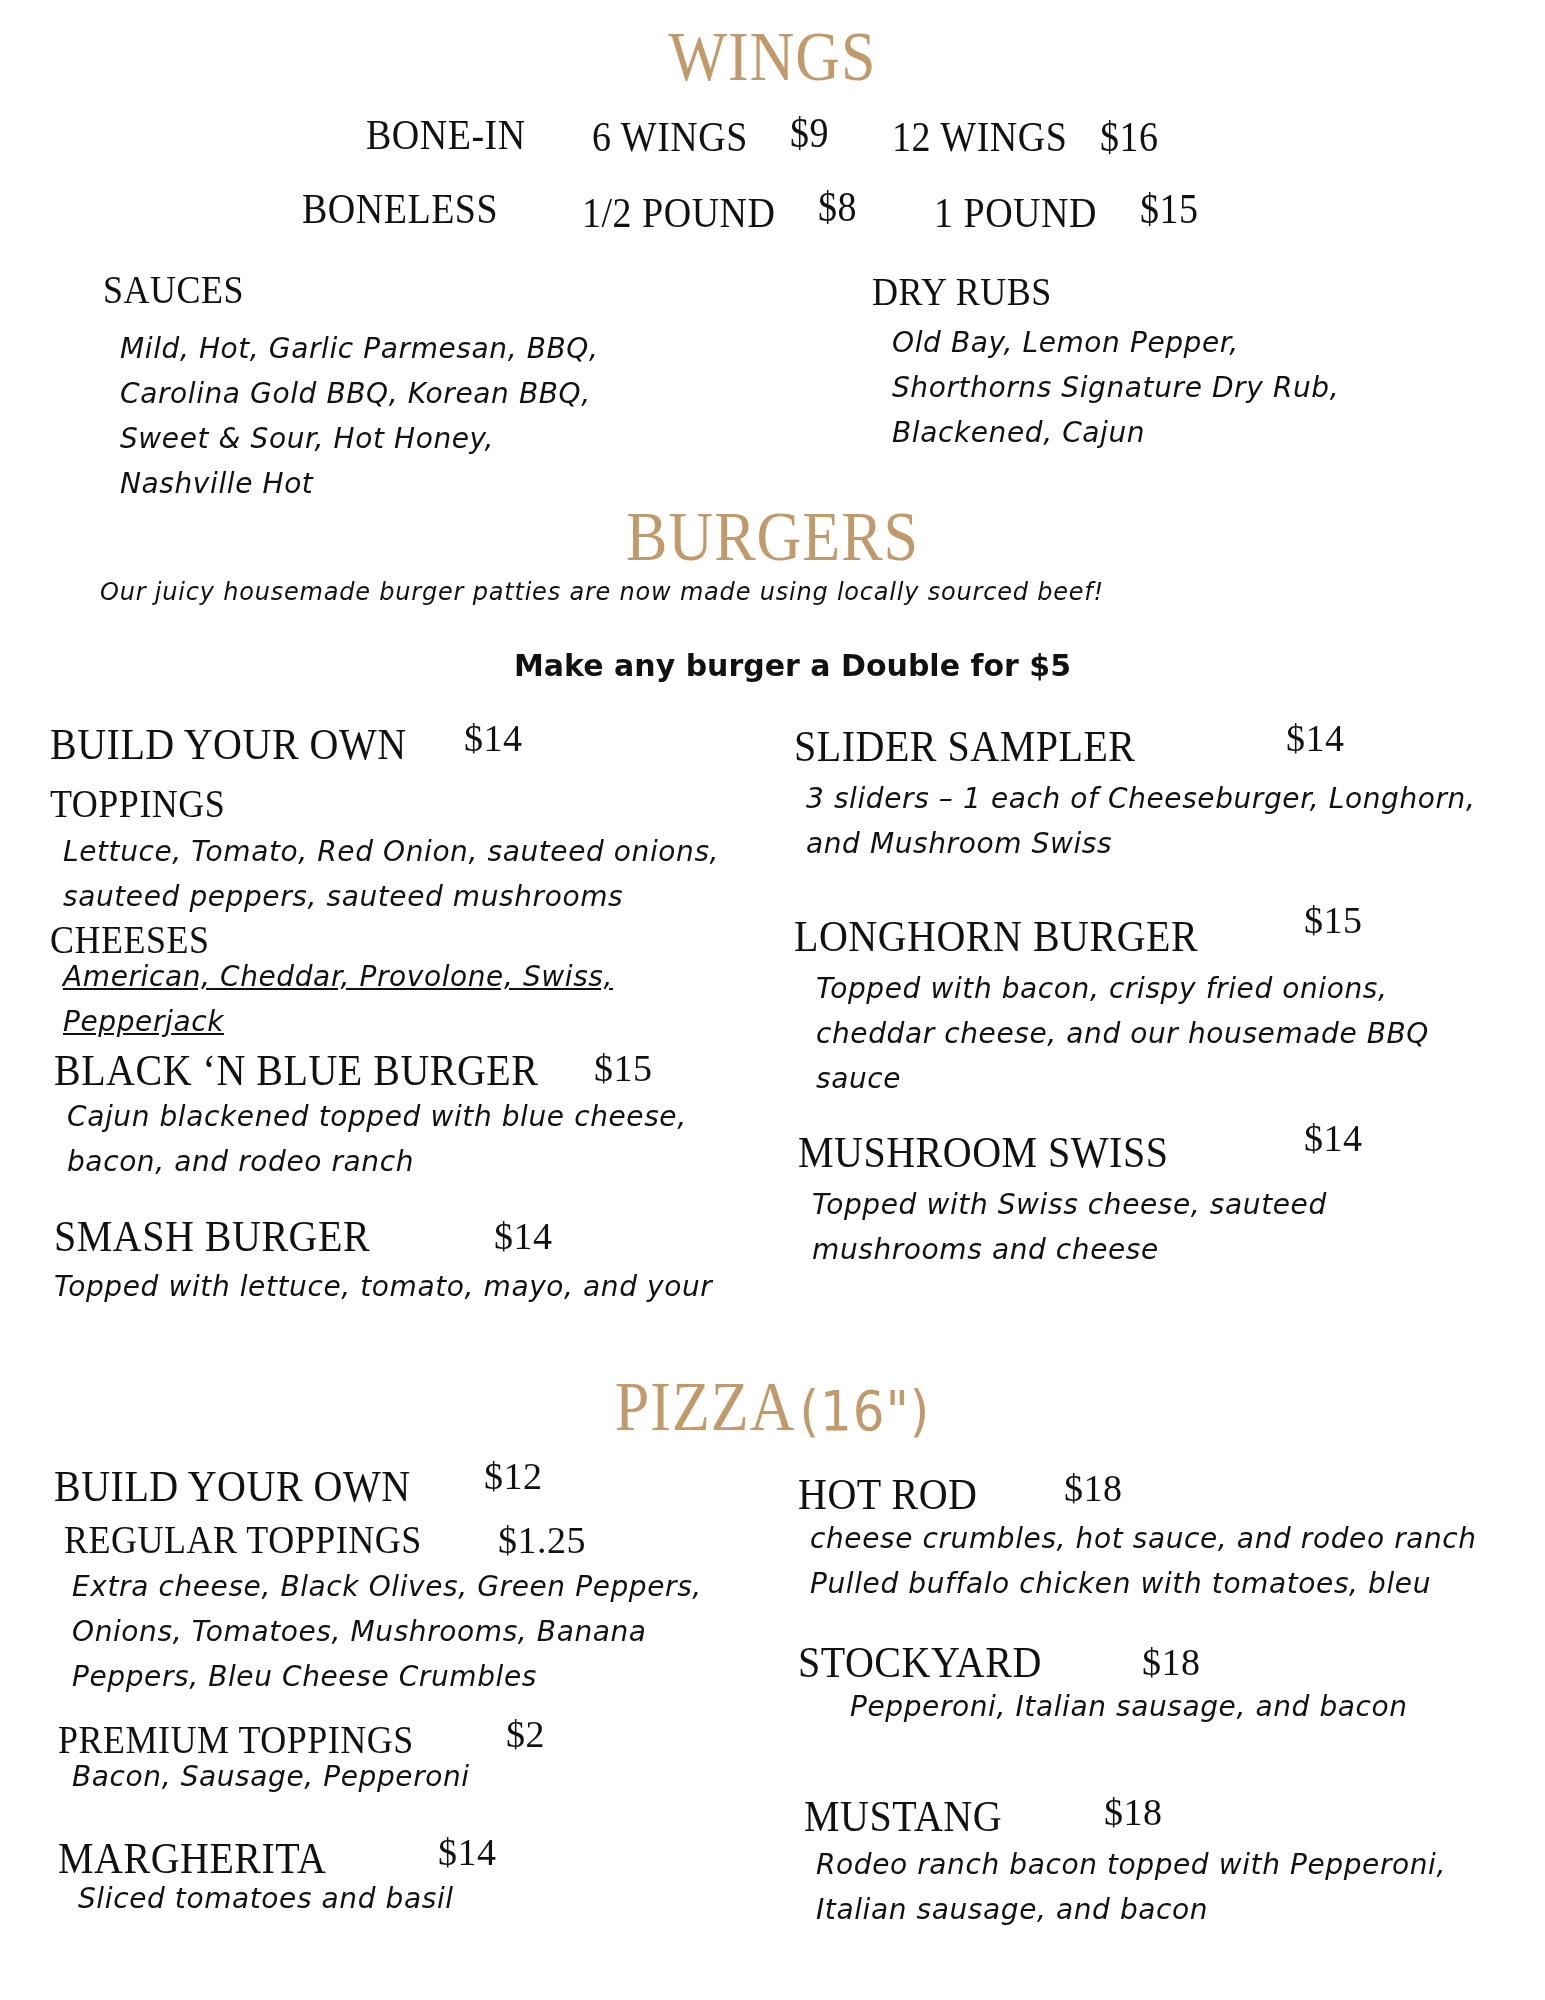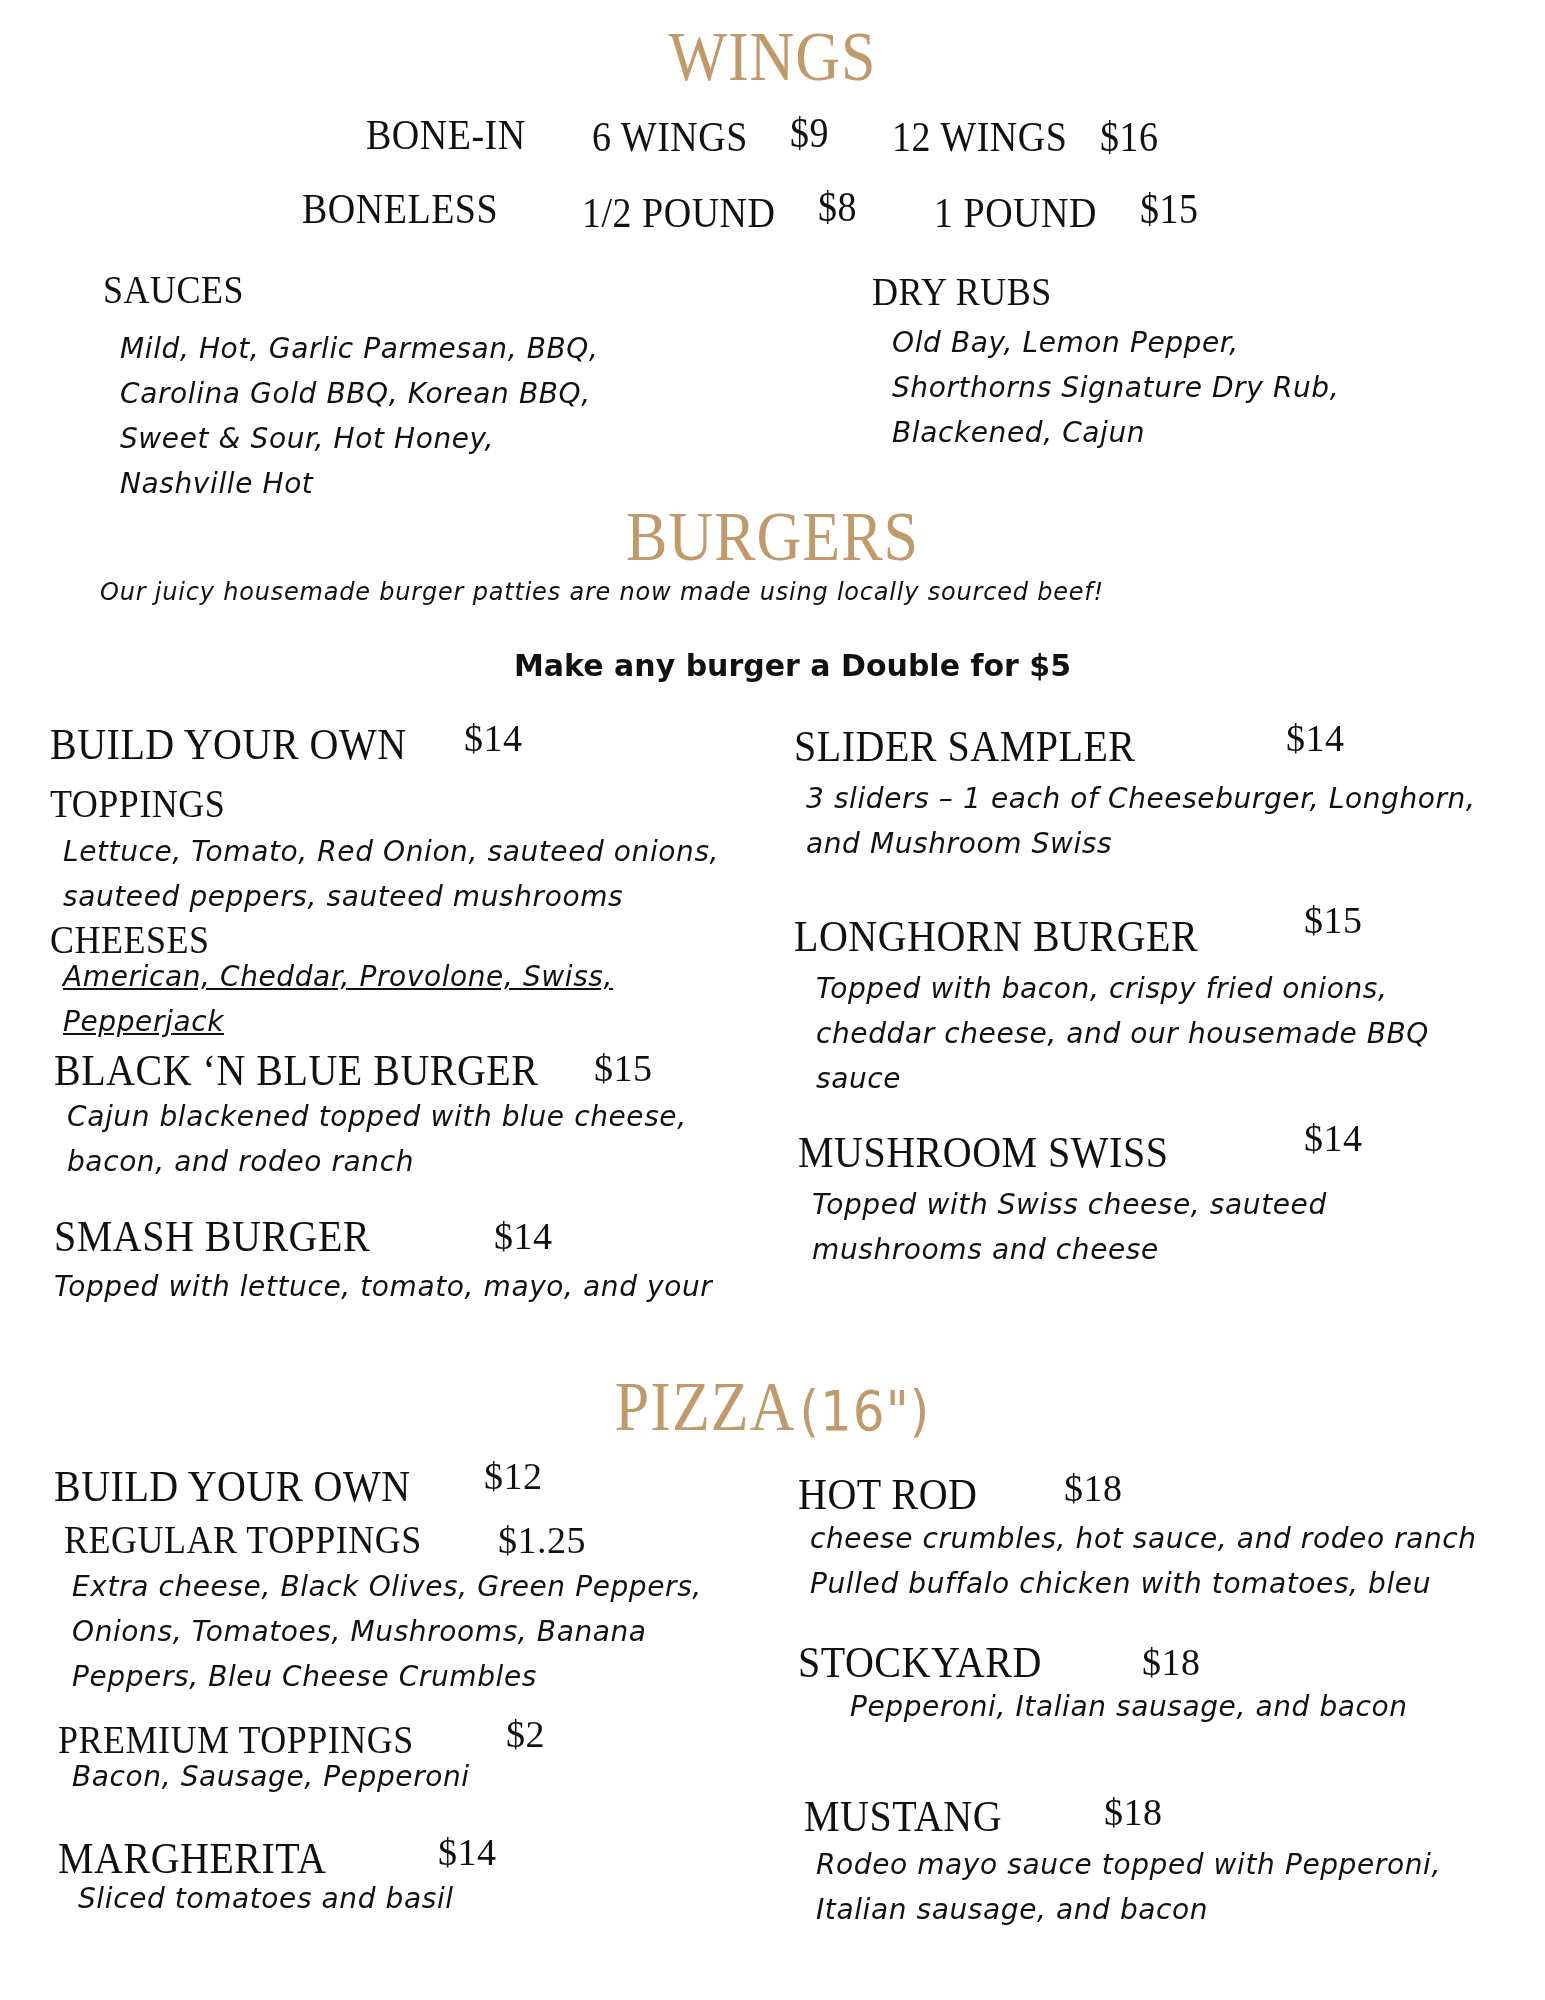--- a/index.html
+++ b/index.html
@@ -136,15 +136,15 @@
 
 <div class="abs serif item-name" style="left:798px; top:1636px;">STOCKYARD</div>
 <div class="abs serif item-price" style="left:1142px; top:1640px;">$18</div>
 <div class="abs sans desc" style="left:850px; top:1684px;">
   <div>Pepperoni, Italian sausage, and bacon</div>
 </div>
 
 <div class="abs serif item-name" style="left:804px; top:1790px;">MUSTANG</div>
 <div class="abs serif item-price" style="left:1104px; top:1790px;">$18</div>
 <div class="abs sans desc" style="left:816px; top:1842px;">
-  <div>Rodeo mayo sauce topped with Pepperoni,</div>
+  <div>Rodeo ranch bacon topped with Pepperoni,</div>
   <div>Italian sausage, and bacon</div>
 </div>
 
 </body></html>

